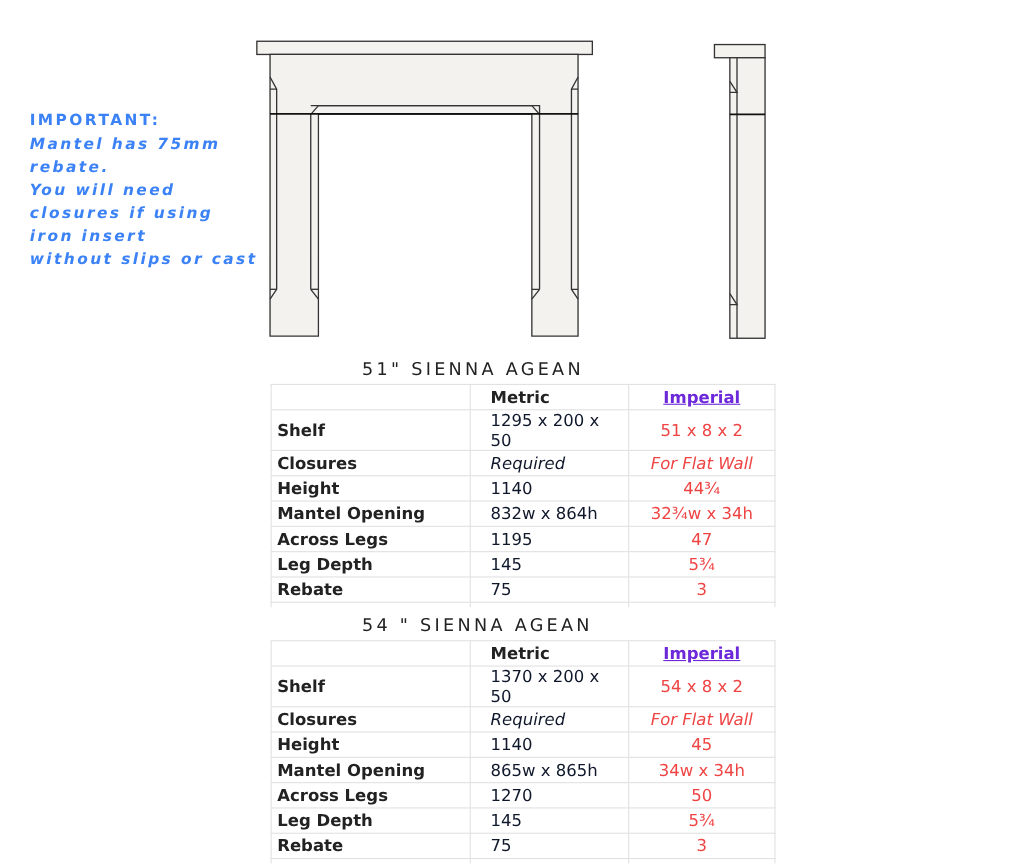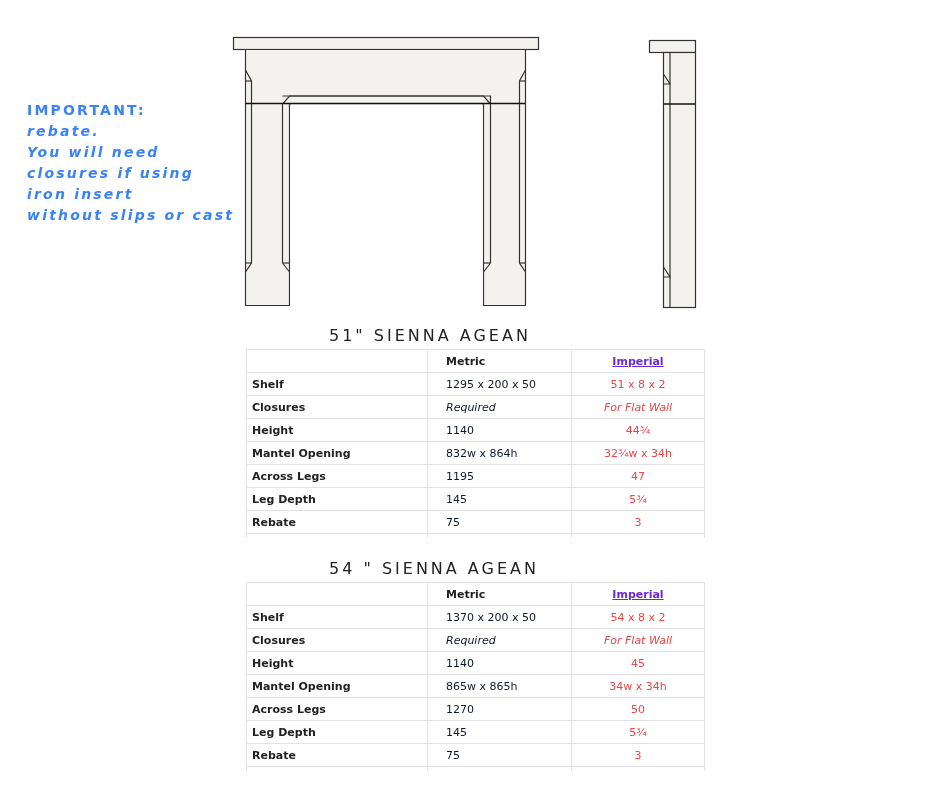--- a/index.html
+++ b/index.html
@@ -2,36 +2,37 @@
 <html><head>
 <meta charset="utf-8">
 <style>
   html, body { margin:0; padding:0; background:#ffffff; }
   body { width:940px; height:788px; position:relative; overflow:hidden; font-family:"DejaVu Sans", sans-serif; color:#222; }
   .notice { position:absolute; left:27px; top:100px; width:210px; color:#3b82f6; font-weight:bold; font-size:14px; letter-spacing:2.2px; line-height:21px; }
   .notice .title { font-style:normal; }
   .notice .line { font-style:italic; display:block; }
   .drawing { position:absolute; }
   .spec-title { position:absolute; font-family:"DejaVu Sans", sans-serif; font-size:16px; letter-spacing:3px; color:#222; font-weight:normal; }
-  table.spec { position:absolute; border-collapse:collapse; font-size:11px; table-layout:fixed; }
+  table.spec { position:absolute; border-collapse:collapse; font-size:15px; table-layout:fixed; }
   table.spec td, table.spec th { border:1px solid #e2e2e2; padding:0 5px; height:22px; vertical-align:middle; }
   table.spec th { font-weight:bold; text-align:left; }
   table.spec td.label { font-weight:bold;margin-left:44px; }
   table.spec th.metric { padding-left:18px; }
   table.spec td.metric { padding-left:18px; font-weight:normal; color:#0f172a; }
   table.spec th.imperial, table.spec td.imperial { text-align:center; color:#ef4444; }
   table.spec th.imperial { color:#6d28d9;text-decoration:underline; }
   .ital { font-style:italic; }
   table.spec tr.empty td { height:4px; border-bottom:none; }
 </style>
 </head>
 <body>
 
 <div class="notice">
   <span class="title line" style="font-style:normal">IMPORTANT:</span>
+  <span class="line">Mantel has 75mm</span>
   <span class="line">rebate.</span>
   <span class="line">You will need</span>
   <span class="line">closures if using</span>
   <span class="line">iron insert</span>
   <span class="line">without slips or cast</span>
 </div>
 
 <svg class="drawing" style="left:230px;top:35px" width="312" height="275" viewBox="0 0 312 275">
   <g stroke="#333" stroke-width="1.2" fill="#f3f2ee">
 

